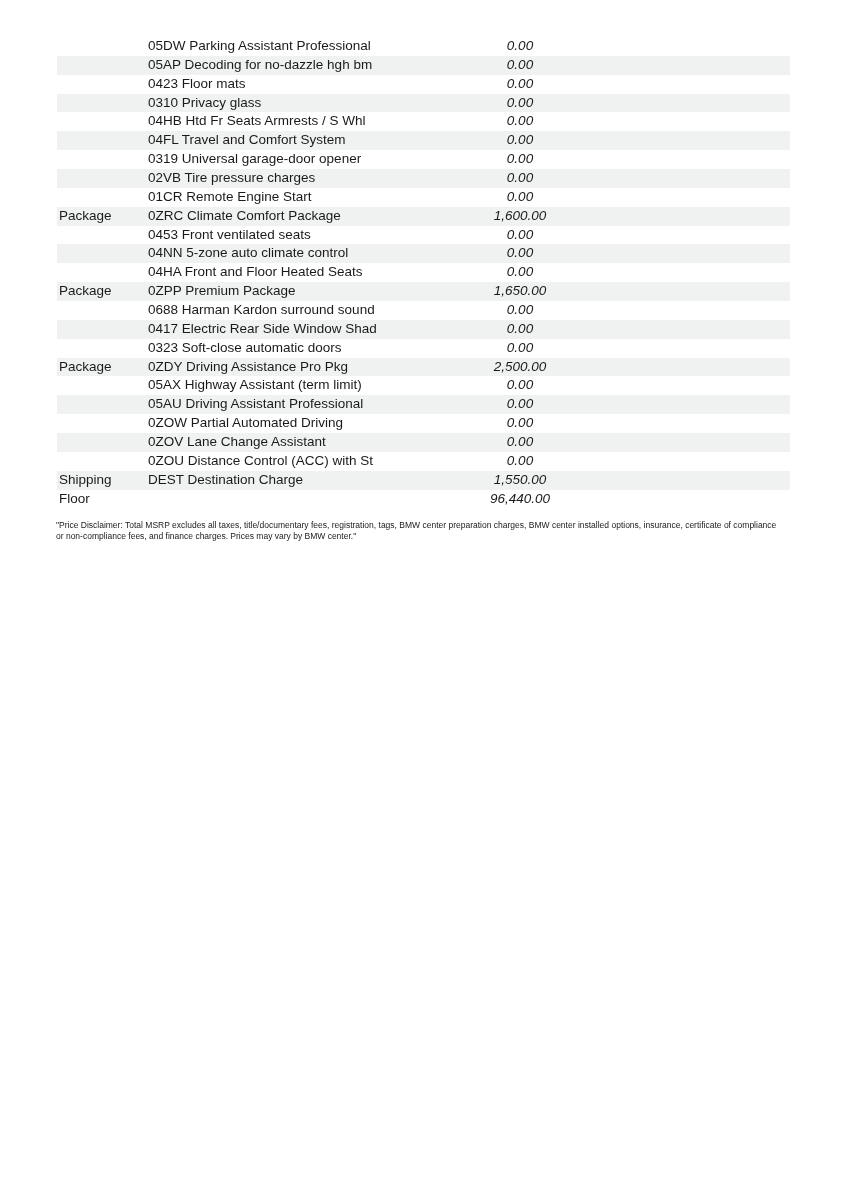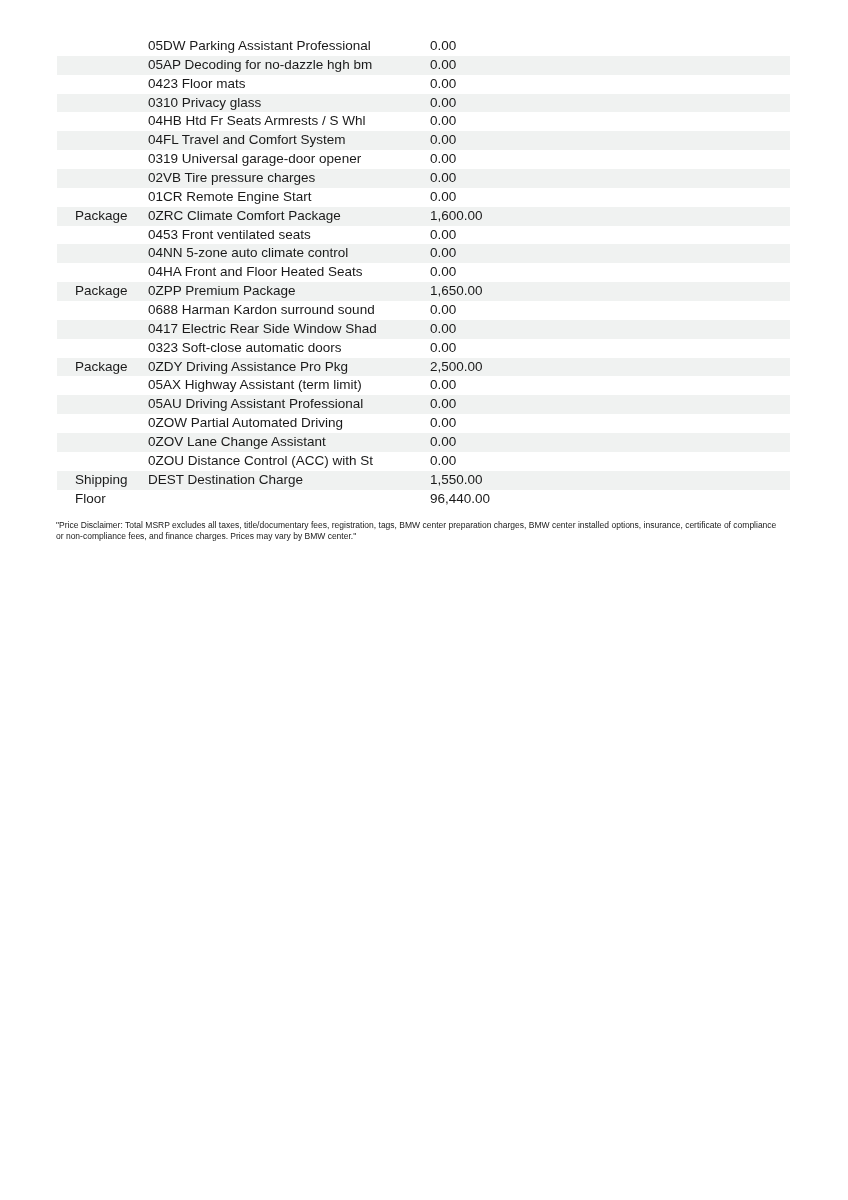--- a/index.html
+++ b/index.html
@@ -22,33 +22,34 @@
     display: flex;
     height: 18.87px;
     line-height: 18.87px;
     font-size: 13.5px;
     white-space: nowrap;
   }
   .row:nth-child(even) { background: #f0f2f1; }
   .c-type {
     flex: none;
     width: 91px;
-    padding-left: 18px;
+    padding-left: 2px;
     box-sizing: border-box;
     overflow: hidden;
   }
   .c-desc {
     flex: none;
     width: 282px;
     overflow: hidden;
   }
   .c-price {
     flex: none;
     width: 180px;
-    text-align: left;
+    text-align: center;
+    font-style: italic;
   }
   .disclaimer {
     position: absolute;
     left: 56px;
     top: 520px;
     width: 726px;
     font-size: 8.5px;
     line-height: 10.8px;
     color: #1a1a1a;
   }

